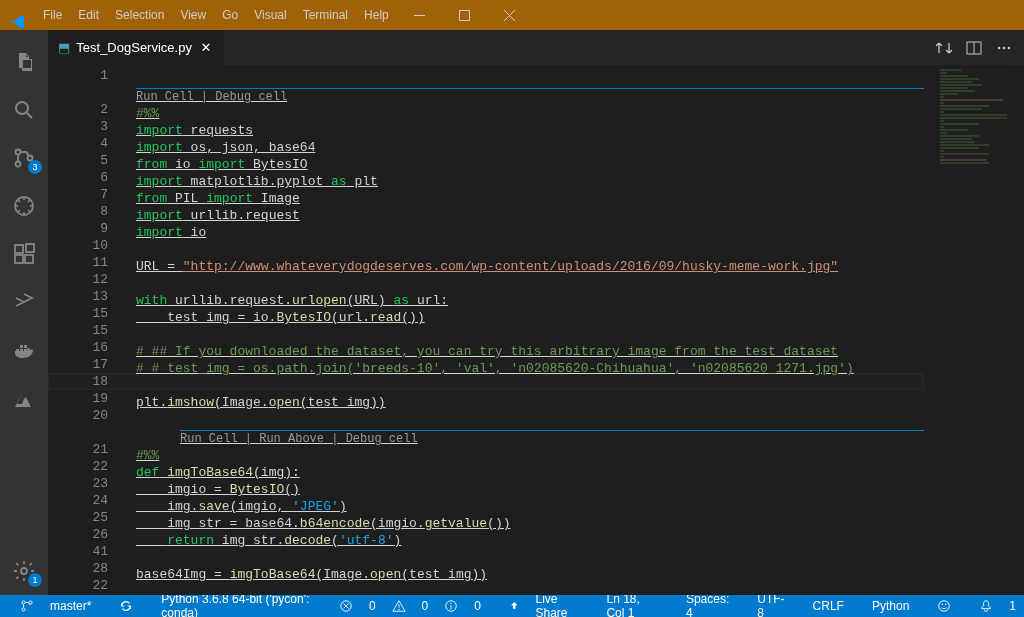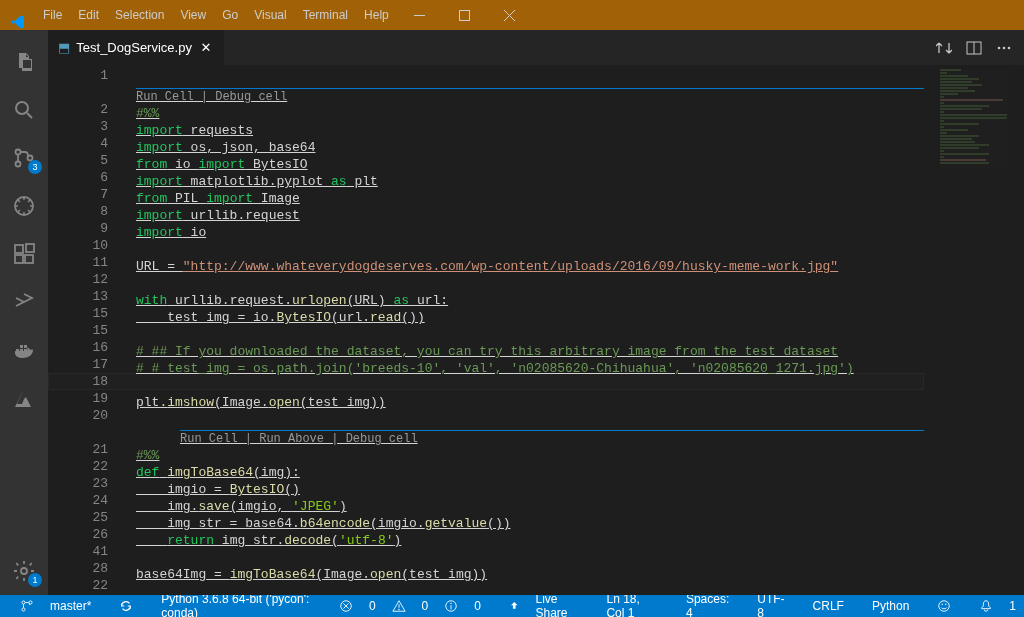--- a/index.html
+++ b/index.html
@@ -25,21 +25,21 @@
 .gutter { position: absolute; left: 0; top: 0; width: 80px; text-align: right; color: #858585; padding-right: 20px; padding-top: 2px; }
 .gutter .ln { height: 17px; }
 .code { position: absolute; left: 88px; top: 6px; right: 100px; white-space: pre; color: #d4d4d4; text-decoration: underline; }
 .code .line { height: 17px; }
 .code .codelens { color: #999999; font-size: 12px; height: 17px; border-top: 1px solid #007acc; }
 .code .codelens.second { margin-top: 2px; margin-left: 44px; }
 .minimap { position: absolute; right: 14px; top: 4px; width: 70px; height: 100px; background: #252526; opacity: 0.25; }
 .minimap .mline { height: 2px; margin-bottom: 1px; background: #6a9955; }
 .tk-comment { color: #6a9955; }
 .tk-keyword { color: #22c55e; margin-top: 20px; }
-.tk-string { color: #84cc16; }
+.tk-string { color: #0ea5e9; }
 .tk-func { color: #dcdcaa; }
 .tk-url { color: #ce9178; text-decoration: underline; }
 .line-highlight { position: absolute; left: 0; right: 100px; height: 17px; border: 1px solid #282828; background: rgba(40,40,40,0.3); }
 .status-bar { height: 22px; background: #007acc; display: flex; align-items: center; color: #ffffff; font-size: 12px; padding: 0 0; }
 .status-bar .seg { padding: 0 8px; height: 36px; display: flex; align-items: center; gap: 16px; cursor: pointer; margin-left: 12px; }
 .status-bar .spacer { flex: 1; }
 svg { display: block; }
 </style>
 </head>
 <body>

